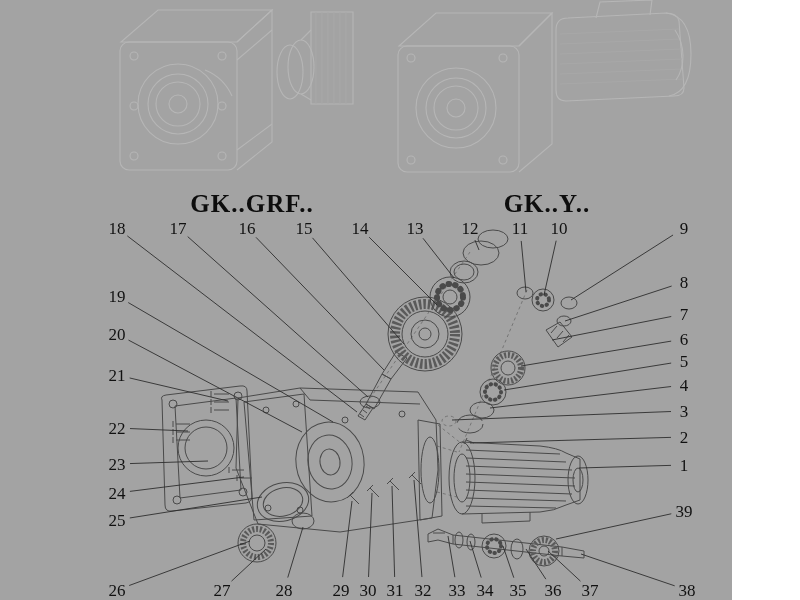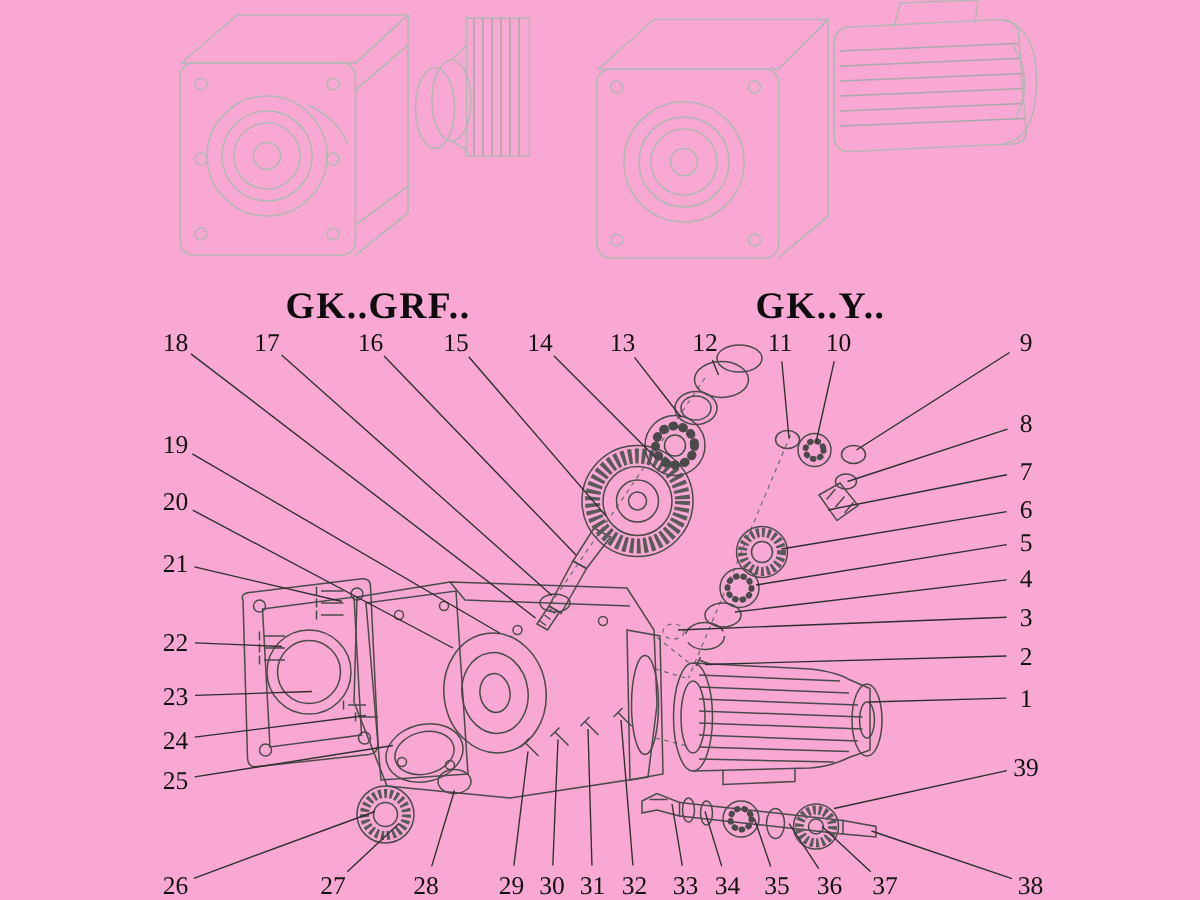--- a/index.html
+++ b/index.html
@@ -1,16 +1,16 @@
 <!DOCTYPE html>
 <html><head>
 <meta charset="utf-8">
 <style>
   html,body{margin:0;padding:0;background:#ffffff}
-  .stage{position:relative;width:800px;height:600px;background:#f9a8d4;overflow:hidden;
+  .stage{position:relative;width:732px;height:600px;background:#a3a3a3;overflow:hidden;
          font-family:"Liberation Serif",serif}
   svg{display:block}
   
   .lt path,.lt rect,.lt circle,.lt ellipse,.lt line{fill:none;stroke:#b6b6b6;stroke-width:1.1}
   .lt .fins{stroke:#a8a8a8;stroke-width:1}
   
   .dk path,.dk rect,.dk circle,.dk ellipse,.dk line{fill:none;stroke:#4a4a4a;stroke-width:1}
   .teeth{stroke:#5a5a5a !important;stroke-width:10 !important;stroke-dasharray:2.5 2}
   .teeth-sm{stroke:#5a5a5a !important;stroke-width:6 !important;stroke-dasharray:2 1.8}
   .balls{stroke:#4a4a4a !important;stroke-width:6 !important;stroke-dasharray:0.6 6;stroke-linecap:round}

